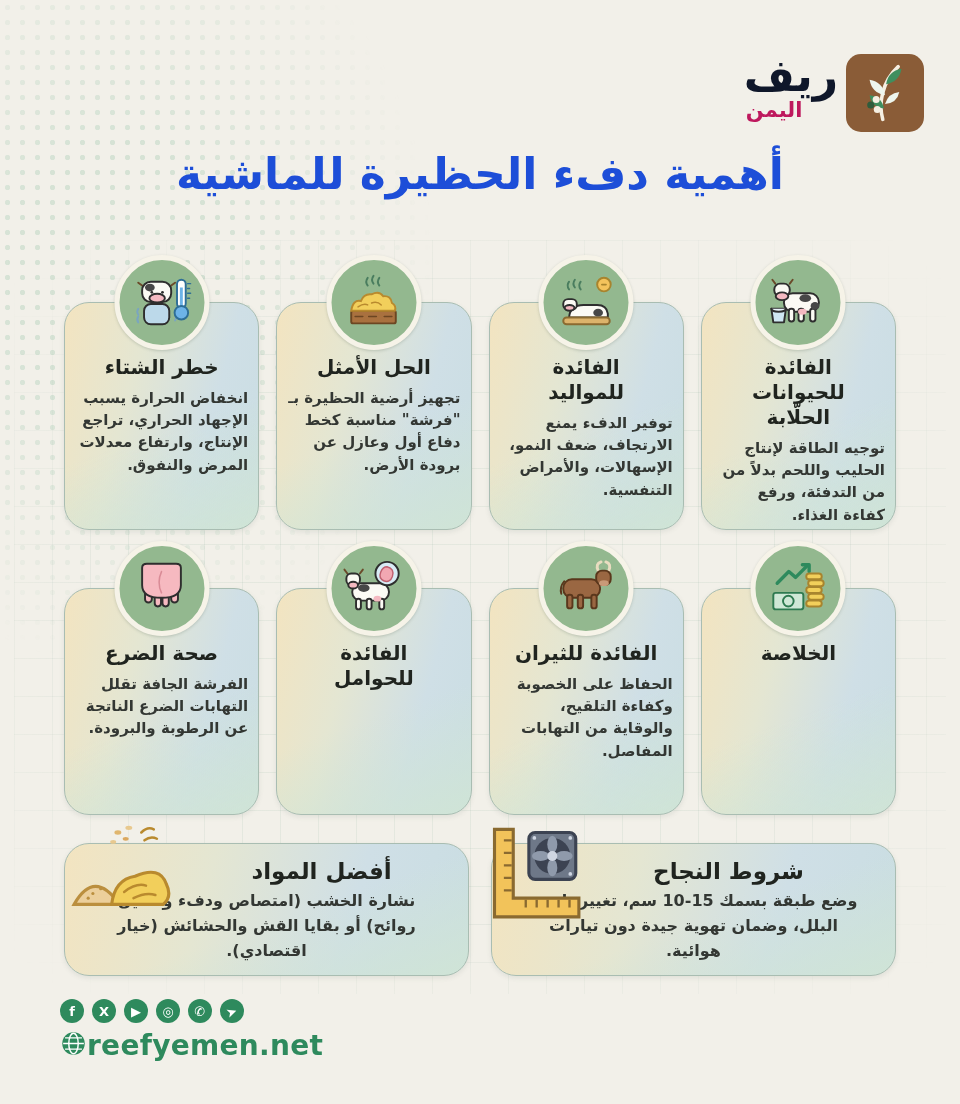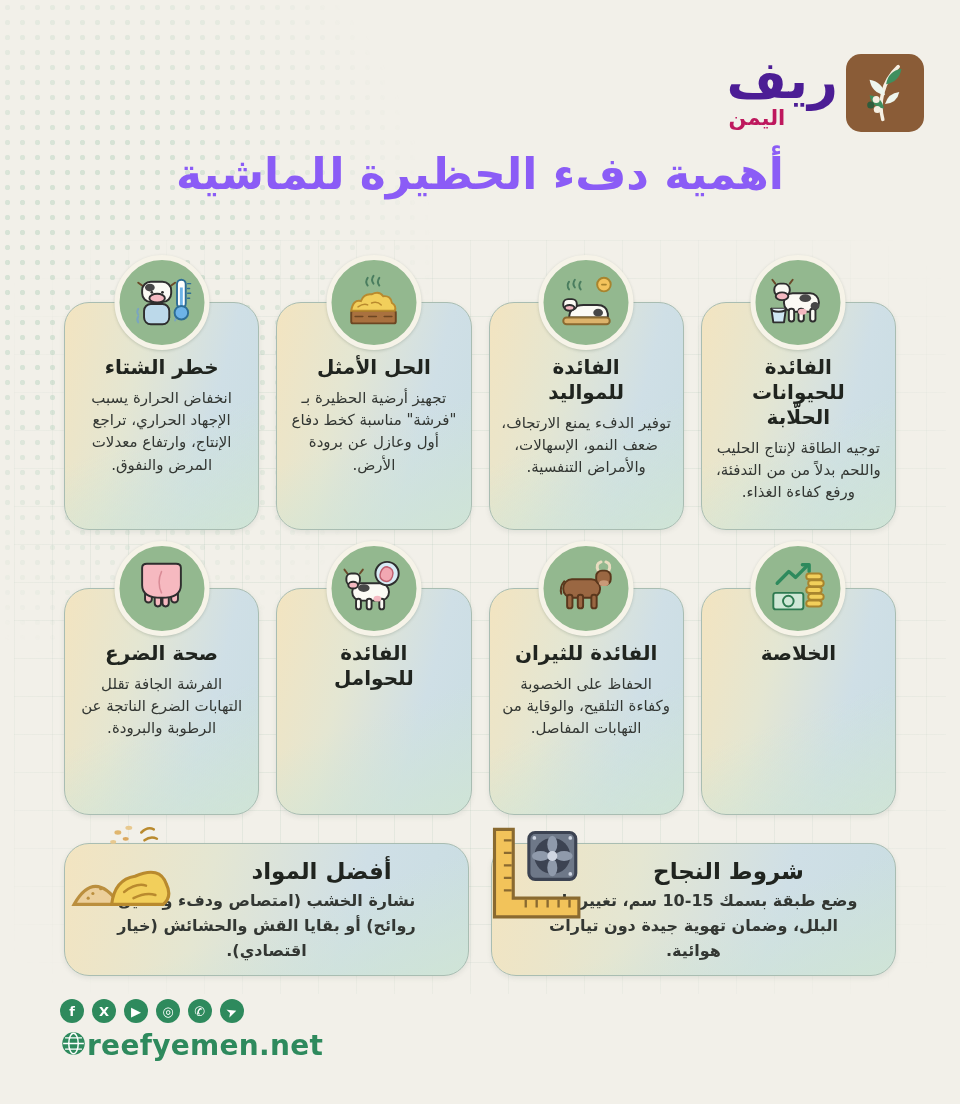--- a/index.html
+++ b/index.html
@@ -24,26 +24,26 @@
       linear-gradient(rgba(140,176,160,.13) 1px,transparent 1px),
       linear-gradient(90deg,rgba(140,176,160,.13) 1px,transparent 1px);
     background-size:38px 38px;
     -webkit-mask-image:radial-gradient(ellipse at 50% 50%,#000 55%,transparent 95%);
     mask-image:radial-gradient(ellipse at 50% 50%,#000 55%,transparent 95%);
     pointer-events:none;
   }
   
   .logo{position:absolute;top:54px;right:36px;display:flex;direction:ltr;align-items:flex-start;gap:8px;}
   .logo-texts{display:flex;flex-direction:column;align-items:flex-start;line-height:1;}
-  .logo-main{font-size:52px;font-weight:bold;color:#4c1d95;letter-spacing:-1px;}
+  .logo-main{font-size:44px;font-weight:bold;color:#0f172a;letter-spacing:-1px;}
   .logo-sub{font-size:21px;font-weight:bold;color:#be185d;margin-top:2px;margin-left:2px;}
   .logo-mark{width:78px;height:78px;border-radius:15px;background:#8a5c37;display:flex;align-items:center;justify-content:center;}
   
   .main-title{position:absolute;top:148px;left:0;right:0;text-align:center;
-    font-size:44px;font-weight:bold;color:#8b5cf6;}
+    font-size:44px;font-weight:bold;color:#1d4ed8;}
   
   .row{position:absolute;right:64px;left:64px;display:flex;gap:17px;}
   .row1{top:302px;height:228px;}
   .row2{top:588px;height:227px;}
   .row3{top:843px;height:133px;gap:22px;}
   .card,.wide-card{
     position:relative;flex:1;border-radius:25px;
     border:1.5px solid #a9bdb2;
     background:
       linear-gradient(160deg,rgba(243,228,192,0) 55%,rgba(208,229,213,.9) 100%),
@@ -54,21 +54,21 @@
   .icon-circle{
     position:absolute;top:-48px;left:50%;transform:translateX(-50%);
     width:95px;height:95px;border-radius:50%;background:#93b88f;
     border:5px solid #f6f3e8;box-sizing:border-box;
     display:flex;align-items:center;justify-content:center;
     box-shadow:0 1px 3px rgba(80,100,85,.25);
   }
   .icon-circle svg{width:62px;height:62px;}
   .card-title{margin-top:52px;text-align:center;font-size:20px;line-height:1.25;
     font-weight:bold;color:#20241f;padding:0 24px;}
-  .card-body{text-align:center;font-size:15px;font-weight:400;color:#333733;
+  .card-body{text-align:right;font-size:15px;font-weight:700;color:#333733;
     line-height:1.48;padding:7px 10px 0;}
   
   .wide-title{margin-top:14px;text-align:center;font-size:23px;font-weight:bold;color:#20241f;}
   .wide-body{text-align:center;font-size:16px;font-weight:600;color:#333733;line-height:1.55;padding:5px 28px 0;}
   .corner-icon{position:absolute;top:-24px;width:100px;height:100px;pointer-events:none;}
   .corner-icon svg{width:100%;height:100%;}           
   .wide-card .corner-icon{right:auto;}
   
   .icon-pos-success{left:-10px;right:auto;}
   .icon-pos-materials{left:6px;right:auto;}

